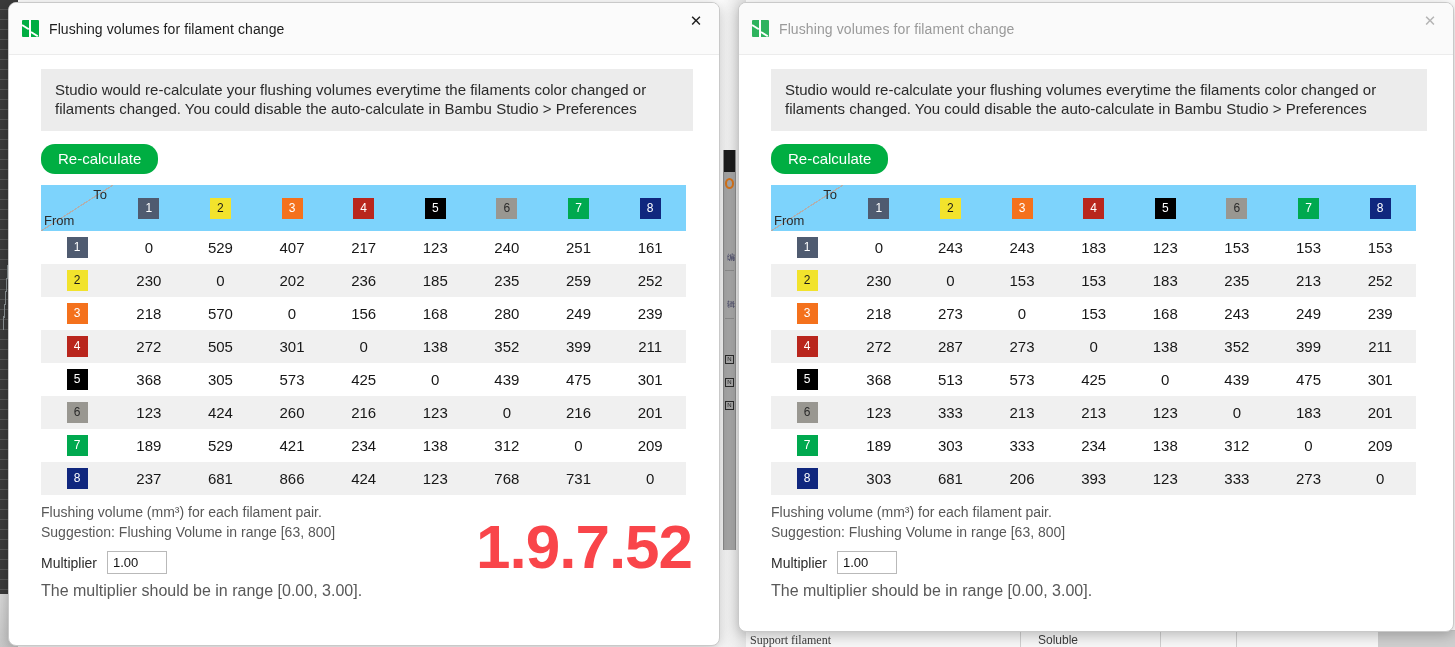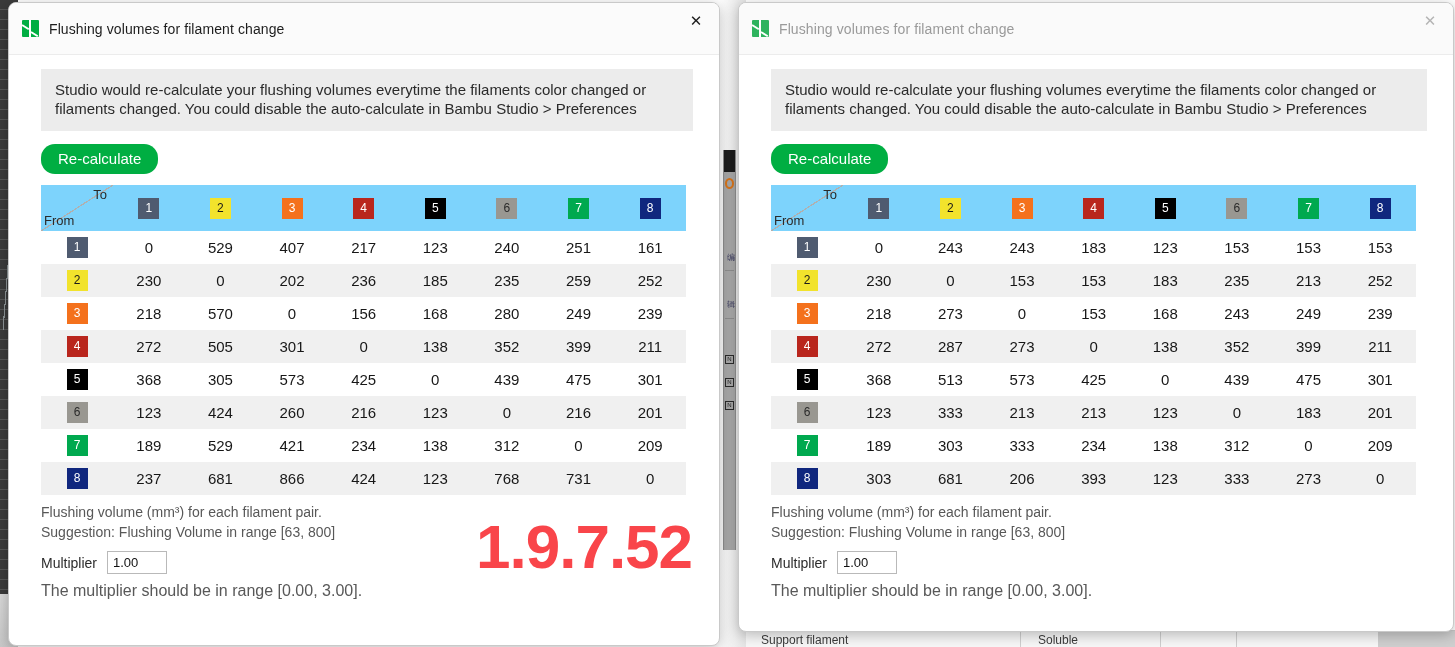--- a/index.html
+++ b/index.html
@@ -298,21 +298,21 @@
     <div class="sep" style="top:120px"></div>
     <div class="sep" style="top:168px"></div>
     <div class="tb-ic" style="top:205px">N</div>
     <div class="tb-ic" style="top:228px">N</div>
     <div class="tb-ic" style="top:251px">N</div>
   </div>
   <div class="bg-mid-glyph" style="top:246px; height:26px;">编</div>
   <div class="bg-mid-glyph" style="top:294px; height:26px;">辑</div>
 
   <div class="bg-right-bottom">
-    <div class="cell" style="left:15px;">Support filament</div>
+    <div class="cell" style="left:4px;font-family:Liberation Serif, serif;">Support filament</div>
     <div class="vline" style="left:274px;"></div>
     <div class="cell" style="left:292px;">Soluble</div>
     <div class="vline" style="left:414px;"></div>
     <div class="vline" style="left:490px;"></div>
     <div class="grayblock"></div>
   </div>
 
   <div class="dialog right">
     <div class="titlebar">
       <div class="app-icon">

